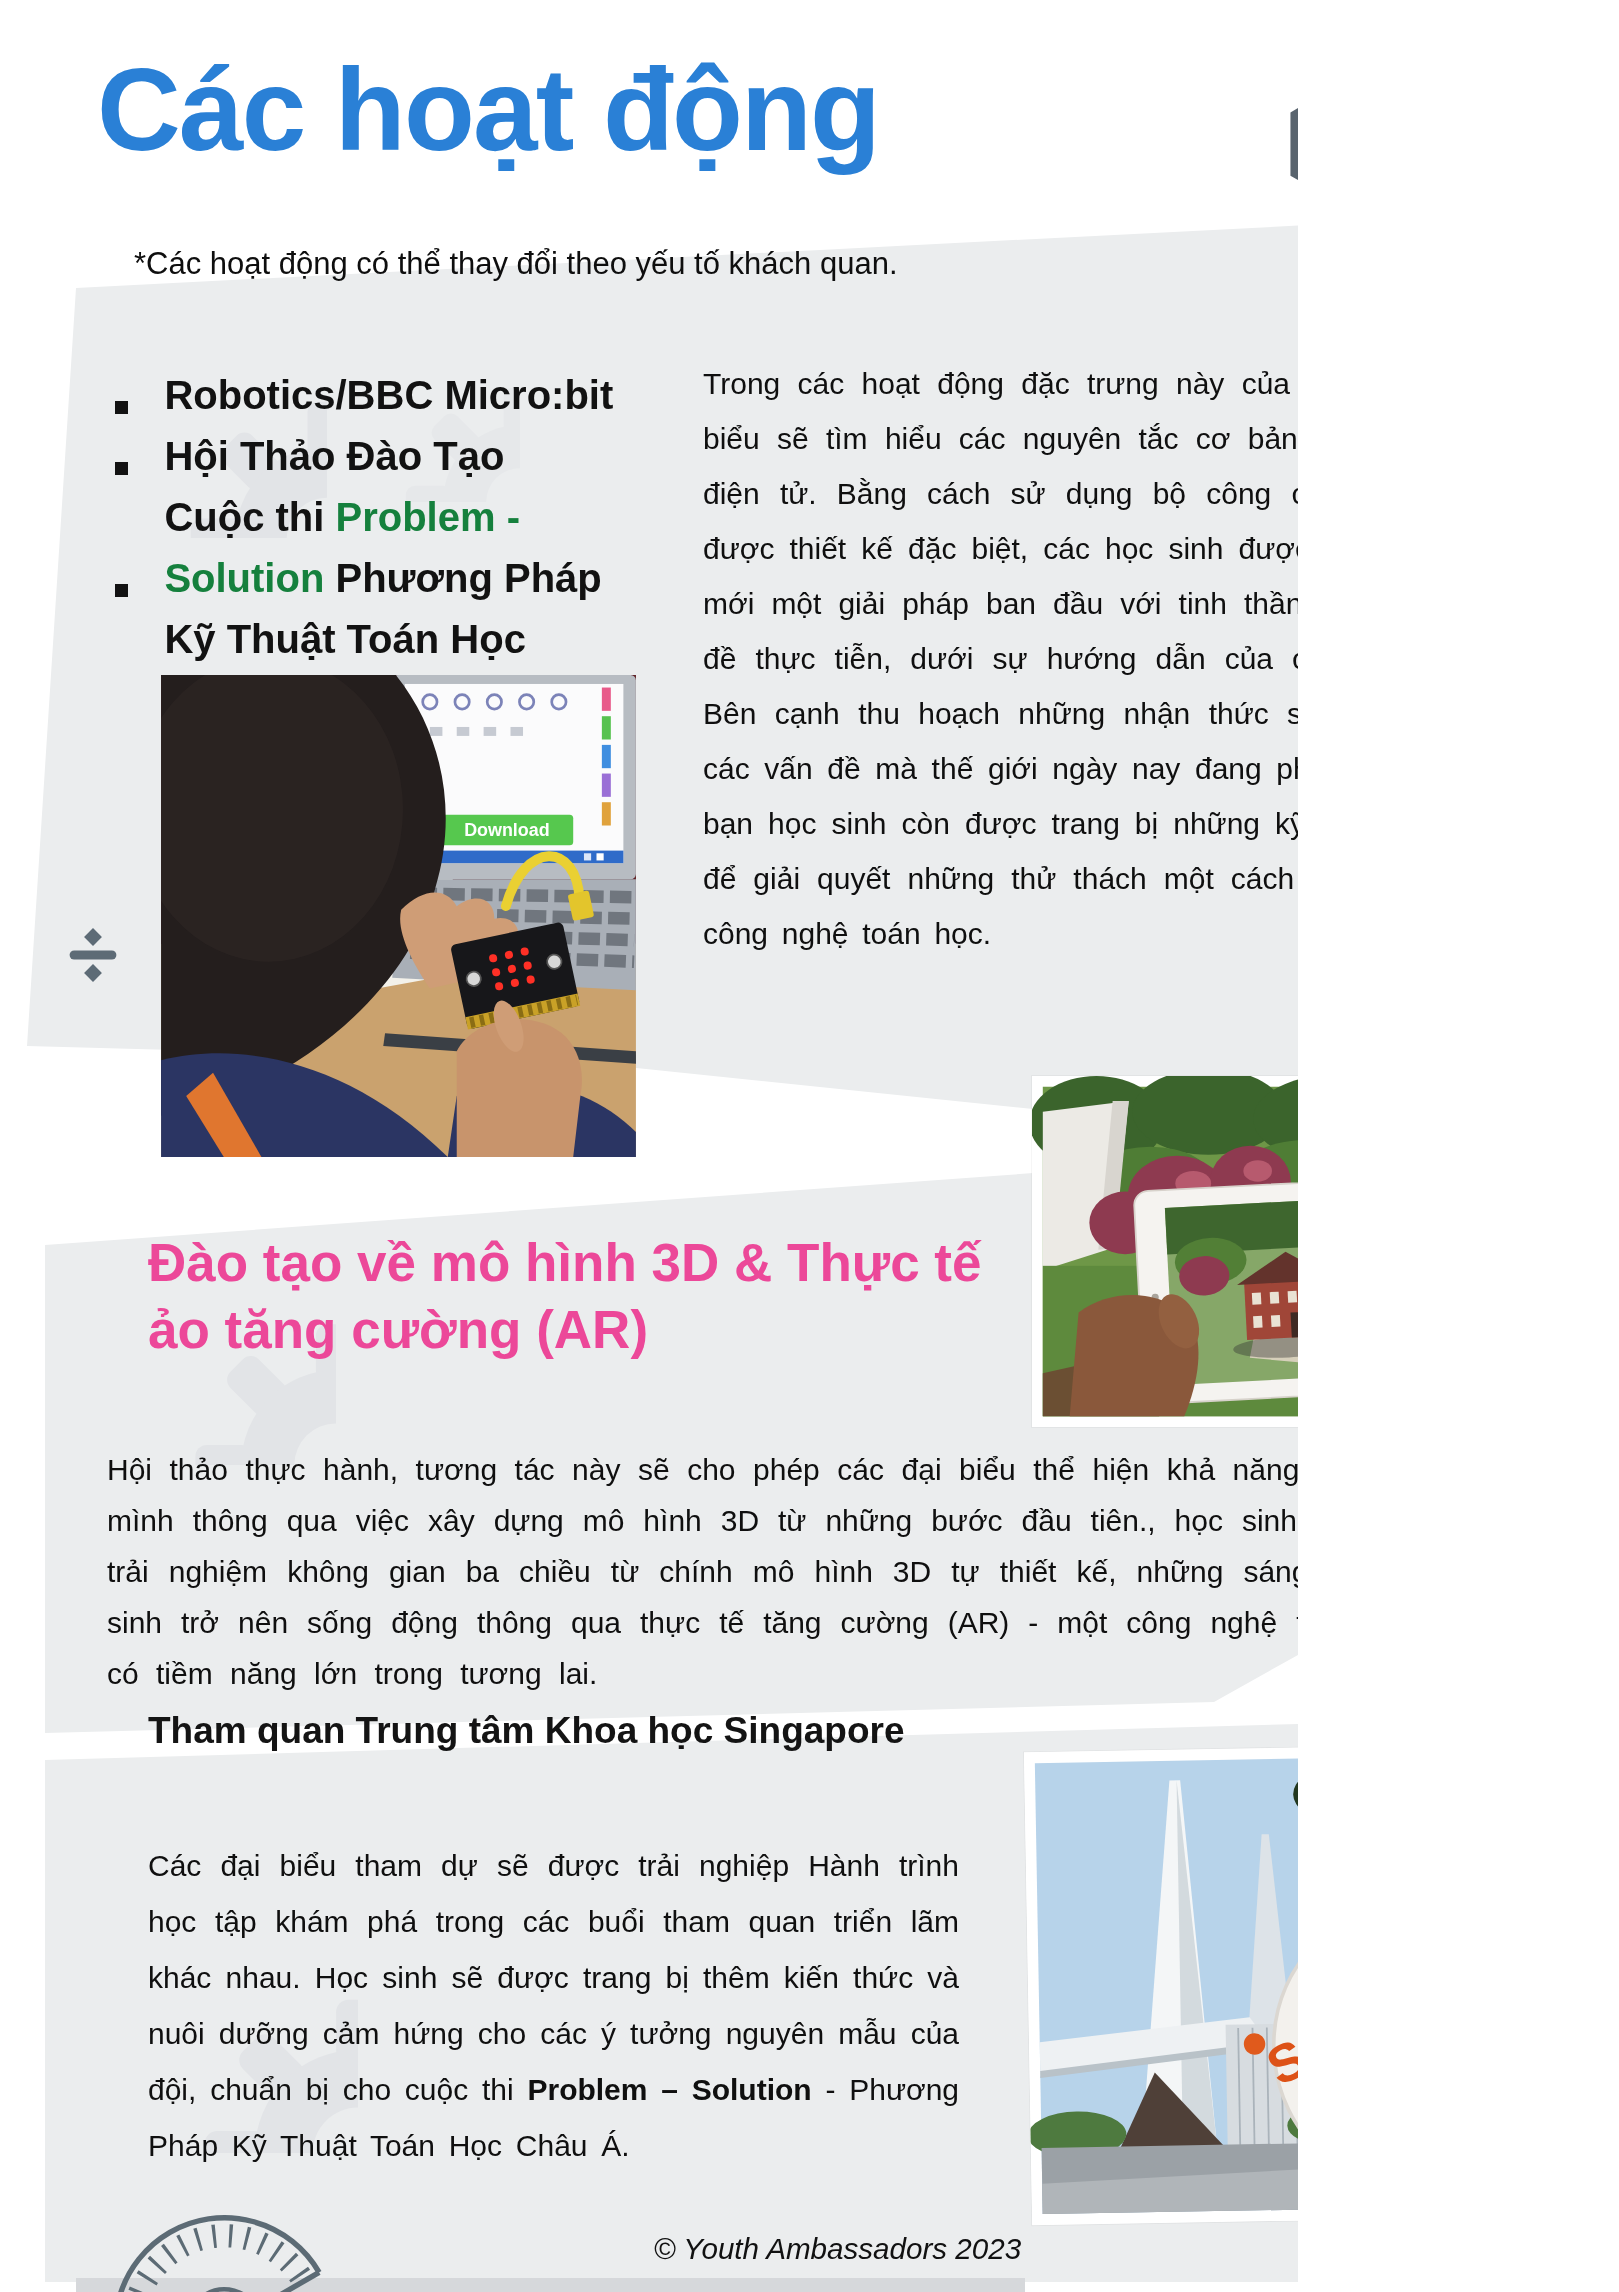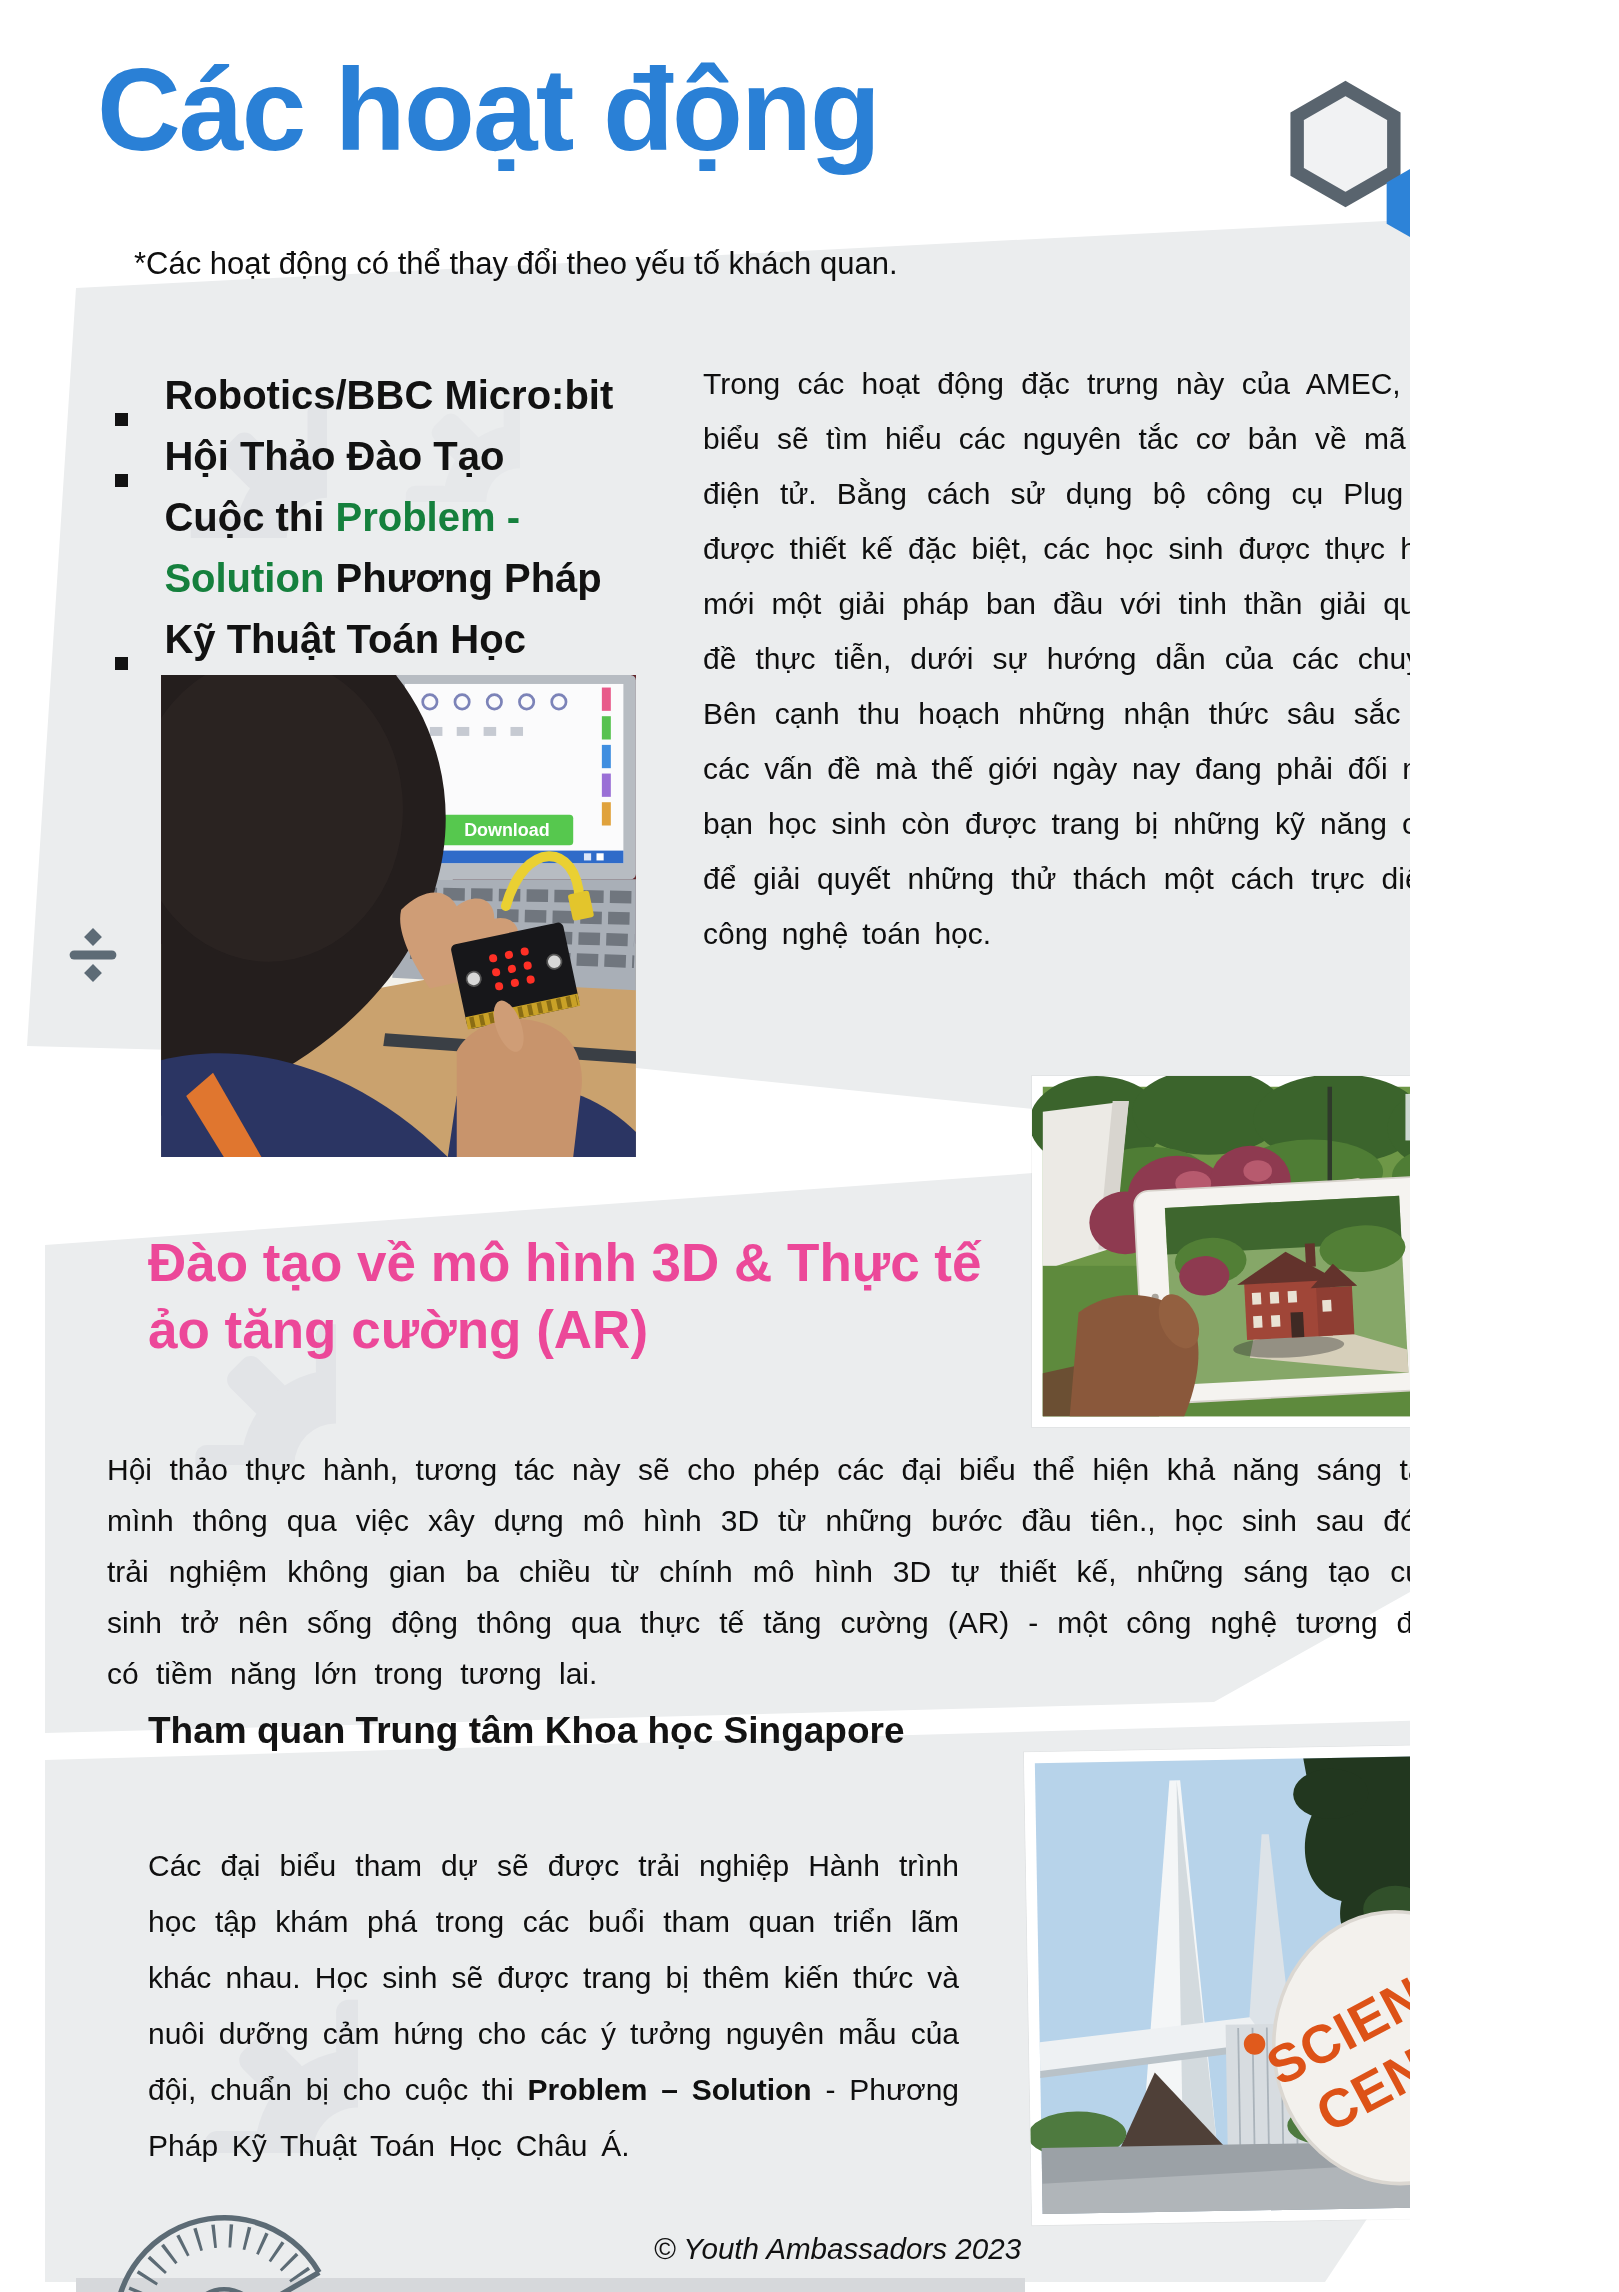--- a/index.html
+++ b/index.html
@@ -1,23 +1,23 @@
 <!DOCTYPE html>
 <html style="font-size:14.3px"><head>
 <meta charset="utf-8">
 <style>
   html,body{margin:0;padding:0;background:#ffffff;}
-  .page{position:relative;width:1410px;height:2293px;background:#ffffff;overflow:hidden;
+  .page{position:relative;width:1298px;height:2293px;background:#ffffff;overflow:hidden;
         font-family:"Liberation Sans","DejaVu Sans",sans-serif;color:#111;}
   .abs{position:absolute;}
   .panel{position:absolute;inset:0;background:#ebedee;}
   .page-title{font-size:116px;font-weight:700;color:#2a80d6;letter-spacing:-1.8px;line-height:1;}
   .disclaimer{font-size:31px;line-height:47px;color:#0e0e0e;}
   .bullets{width:555px;}
-  .bullet{display:flex;align-items:flex-end;}
+  .bullet{display:flex;align-items:center;}
   .bullet .sq{width:13.4px;height:13.4px;background:#121212;margin:24px 36px 0 0;flex:none;}
   .bullet .btxt{font-size:40px;font-weight:700;line-height:61px;color:#121212;}
   .blue{color:#15803d;}
   .body-par{font-size:30px;line-height:55px;text-align:justify;color:#0f0f0f;word-spacing:5.4px;}
   .h2{font-size:53px;font-weight:700;line-height:67px;color:#ec4899;}
   .h3{font-size:37px;font-weight:700;color:#141414;}
   .photo-frame{background:#ffffff;box-shadow:0 0 0 0.9px rgba(0,0,0,0.04);}
   .footer{font-size:29.6px;color:#111;text-align:center;}
   svg text{font-family:"Liberation Sans","DejaVu Sans",sans-serif;}
 </style>

